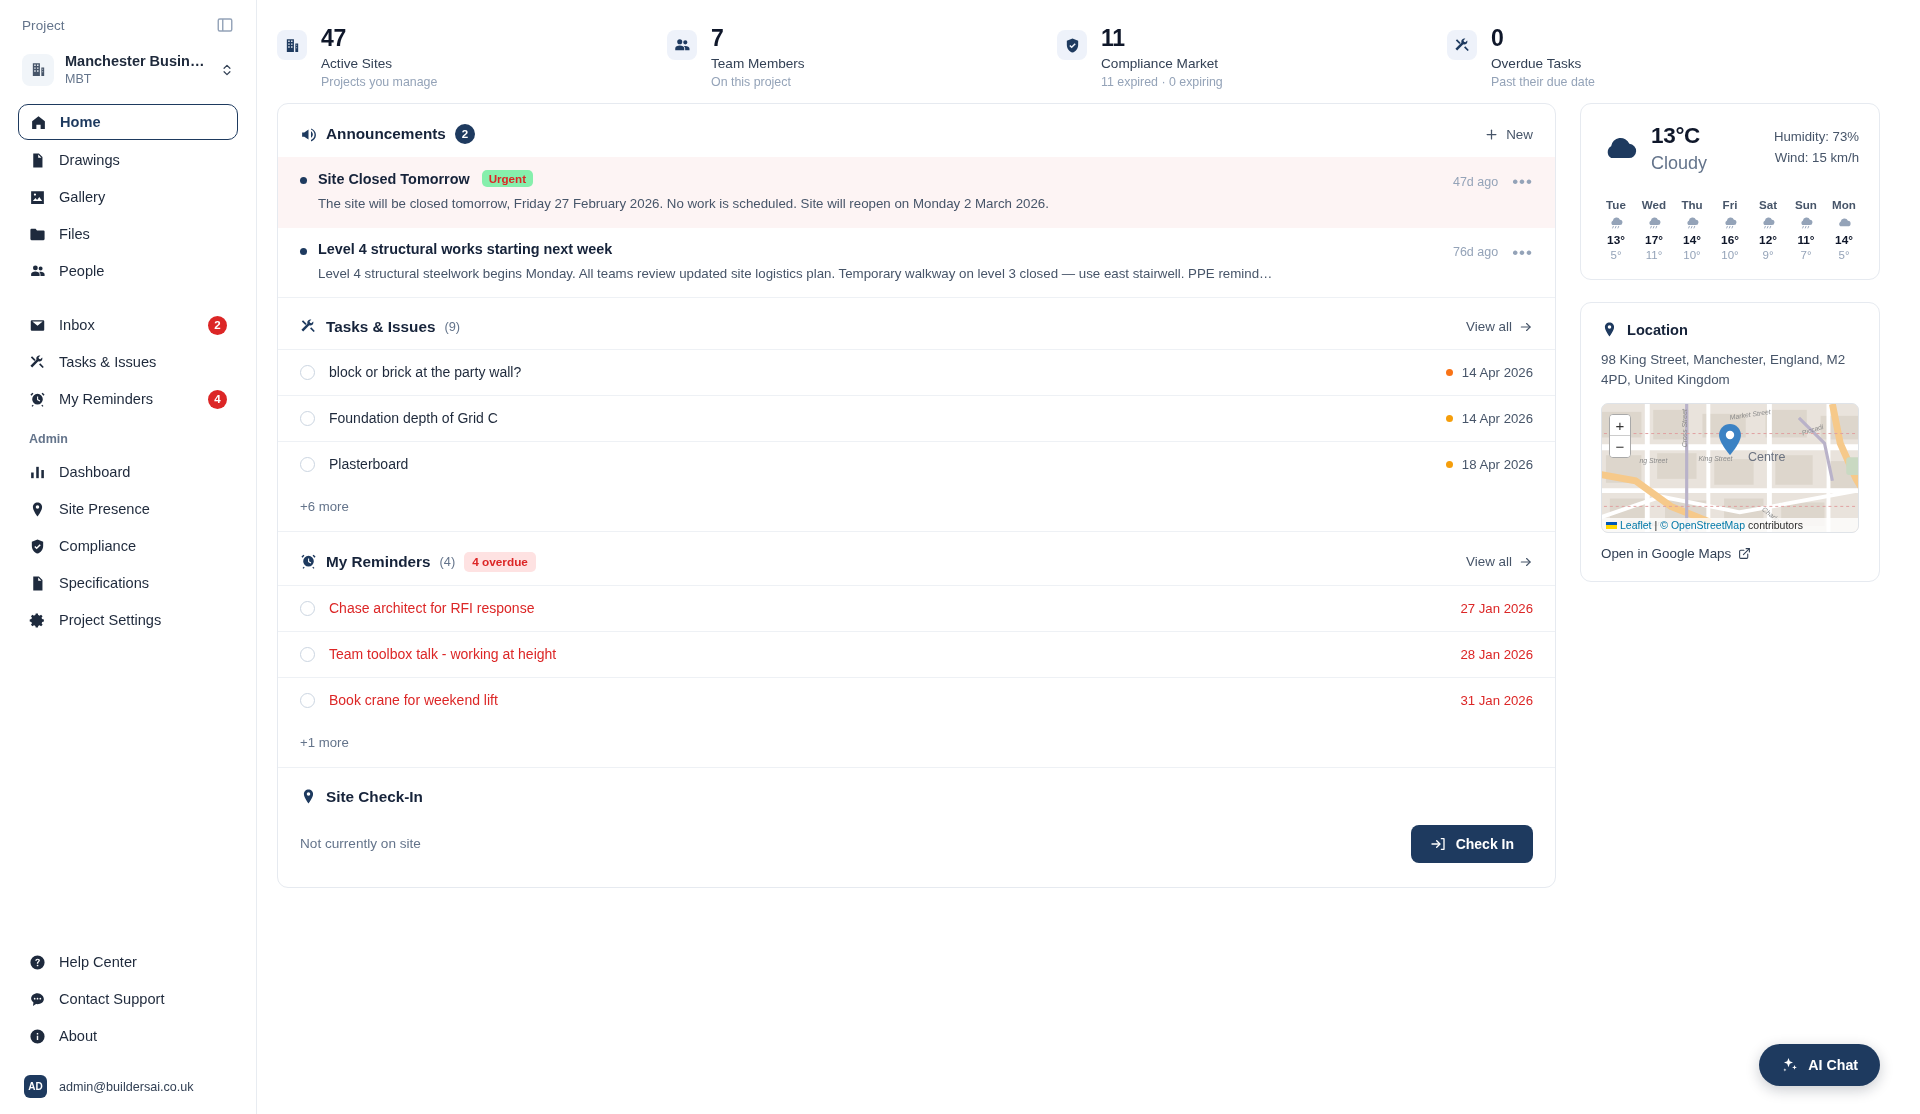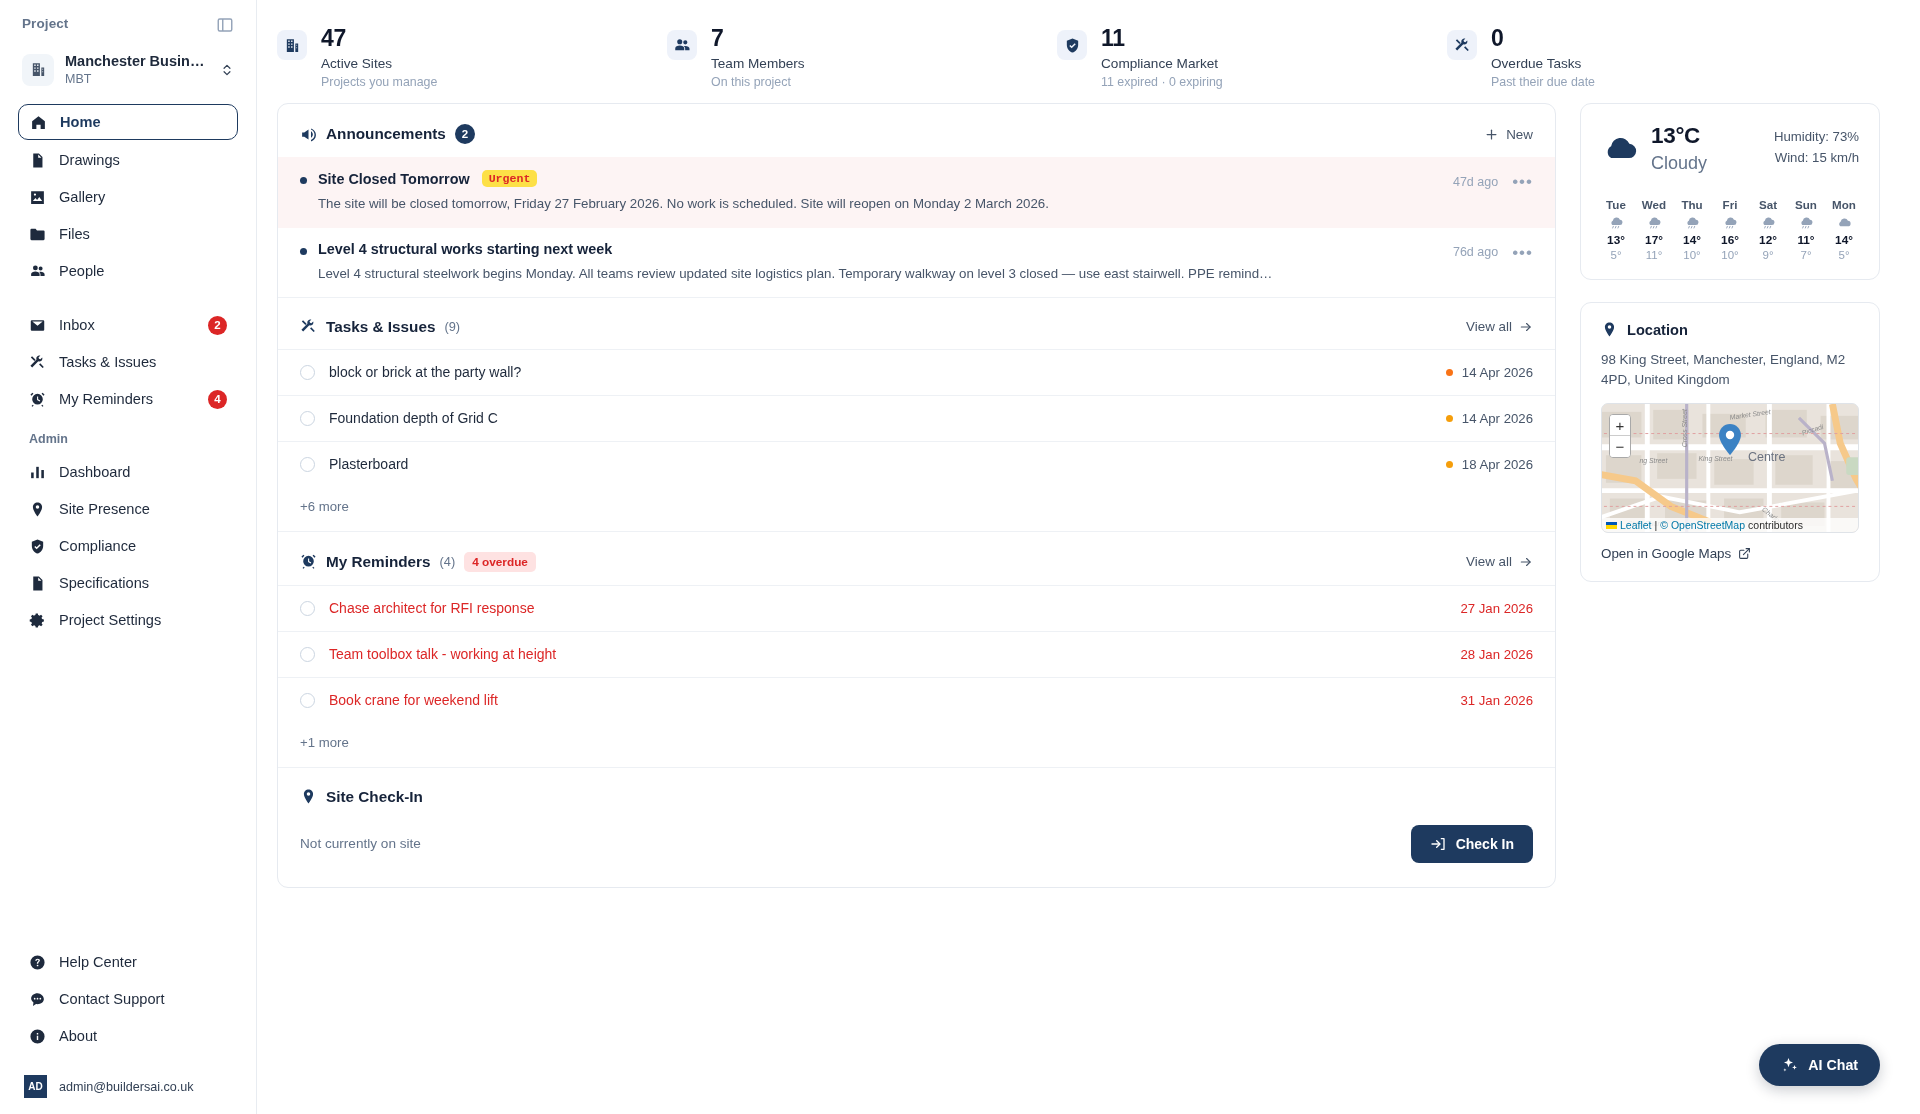--- a/index.html
+++ b/index.html
@@ -16,23 +16,22 @@
   .sidebar {
     width: 257px; min-width: 257px; height: 1114px;
     background: #ffffff;
     border-right: 1px solid #e8ecf1;
     display: flex; flex-direction: column;
     padding: 0;
     position: relative;
   }
   .sb-top { padding: 16px 18px 0 18px; }
   .sb-project-row {
-    display: flex; align-items: flex-start; justify-content: space-between;
+    display: flex; align-items: center; justify-content: space-between;
     padding: 0 4px 0 4px;
-    font-weight: bold;
   }
   .sb-project-label {
     font-size: 13.5px; color: #64748b; letter-spacing: .1px;
   }
   .sb-collapse-icon { width: 18px; height: 18px; color: #94a3b8; cursor: pointer; }
 
   .sb-project-card {
     display: flex; align-items: center; gap: 11px;
     margin-top: 13px; padding: 5px 4px; border-radius: 8px; cursor: pointer;
   }
@@ -74,21 +73,21 @@
   .sb-section-label {
     font-size: 12.5px; color: #64748b; font-weight: 600;
     padding: 0 11px; margin: 16px 0 9px 0;
   }
   .sb-bottom { margin-top: auto; padding: 0 18px 16px 18px; }
   .sb-user {
     display: flex; align-items: center; gap: 12px;
     padding: 8px 6px 0 6px; margin-top: 14px;
   }
   .sb-avatar {
-    width: 23px; height: 23px; min-width: 23px; border-radius: 0;
+    width: 23px; height: 23px; min-width: 23px; border-radius: 6px;
     background: #1e3a5f; color: #fff;
     font-size: 10px; font-weight: 600;
     display: flex; align-items: center; justify-content: center;
   }
   .sb-user-email { font-size: 12.6px; color: #334155; }
 
   
   .main {
     flex: 1; height: 1114px; overflow: hidden;
     background: #ffffff; position: relative;
@@ -150,22 +149,22 @@
   }
   .ann.urgent { background: #fdf4f4; justify-content: space-between; }
   .ann-dot {
     width: 7px; height: 7px; border-radius: 50%; background: #1e3a5f;
     margin-top: 7px; margin-right: 11px; min-width:7px;
   }
   .ann-body { flex: 1; min-width: 0; }
   .ann-top { display: flex; align-items: center; gap: 12px; }
   .ann-title { font-size: 14.4px; font-weight: 700; color: #16233a; }
   .ann-urgent-tag {
-    background: #fde047; color: #dc2626; font-size: 11.6px; font-weight: 600;
-    padding: 2px 7px; border-radius: 5px; font-family: Liberation Mono, monospace;
+    background: #86efac; color: #dc2626; font-size: 11.6px; font-weight: 600;
+    padding: 2px 7px; border-radius: 5px;
   }
   .ann-text { font-size: 13.3px; color: #475569; margin-top: 7px; line-height: 1.45;
     white-space: nowrap; overflow: hidden; text-overflow: ellipsis; max-width: 1140px;}
   .ann-meta { display: flex; align-items: center; gap: 14px; margin-left: 18px; margin-top: 3px; }
   .ann-time { font-size: 12.5px; color: #94a3b8; white-space: nowrap; }
   .ann-more { color: #94a3b8; font-size: 17px; line-height: 1; cursor: pointer; letter-spacing:1px;}
 
   
   .row-item {
     display: flex; align-items: center;

